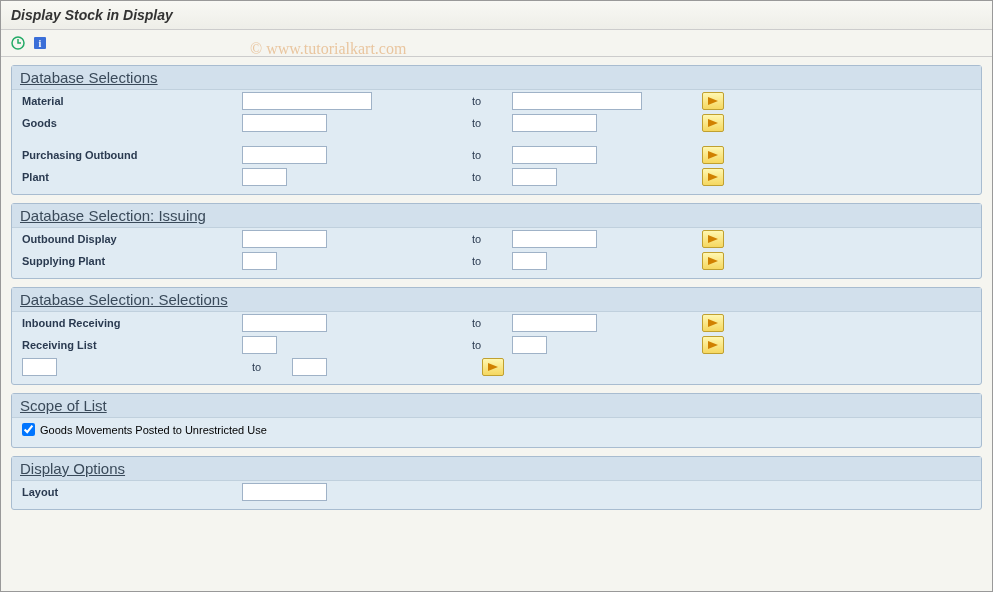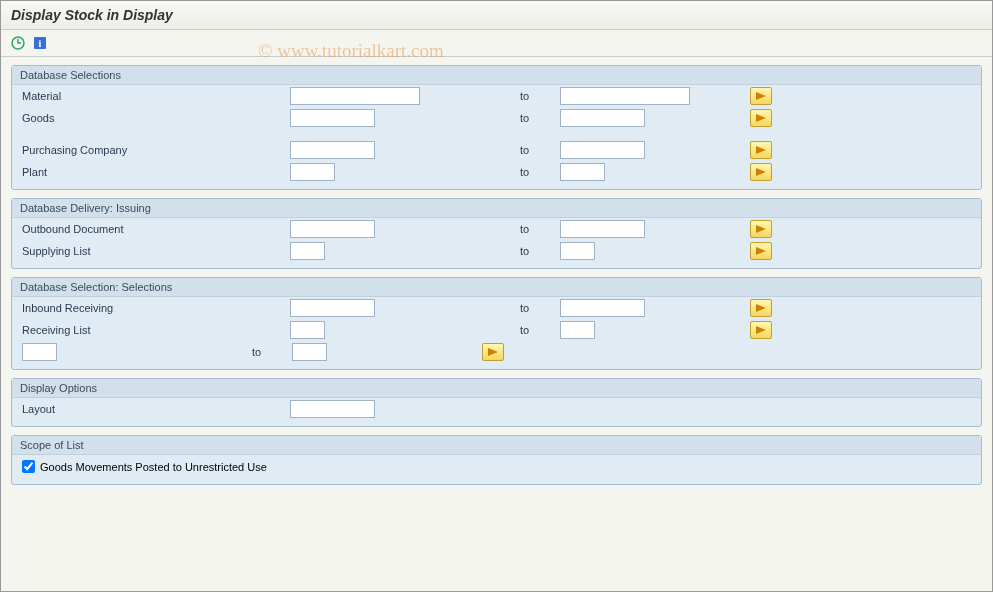--- a/index.html
+++ b/index.html
@@ -32,54 +32,56 @@
     .tb-btn {
       display: inline-flex;
       align-items: center;
       justify-content: center;
       width: 18px;
       height: 18px;
       cursor: pointer;
     }
     .watermark {
       position: absolute;
-      left: 258px;
+      left: 250px;
       top: 40px;
-      font-size: 19px;
+      font-size: 16px;
       color: rgba(220,140,60,0.45);
       pointer-events: none;
       font-family: Georgia, serif;
     }
     .content {
       padding: 8px 10px;
     }
     .group {
       background: #e0ebf3;
       border: 1px solid #a8bcd0;
       border-radius: 3px;
       margin-bottom: 8px;
       padding-bottom: 6px;
     }
     .group-title {
       background: #d2e0ec;
       border-bottom: 1px solid #c0d0dd;
       padding: 3px 8px;
       color: #3a4a5a;
-      font-size: 11px;
+      font-size: 15px;
+      text-decoration: underline;
     }
     .row {
       display: flex;
       align-items: center;
       padding: 2px 10px;
       min-height: 22px;
     }
     .row.spacer { height: 10px; min-height:10px; }
     .lbl {
-      width: 268px;
+      width: 220px;
       color: #2a3a50;
+      font-weight: bold;
     }
     .to-lbl {
       width: 40px;
       text-align: left;
       margin-left: 100px;
       color: #2a3a50;
     }
     input[type=text] {
       height: 18px;
       border: 1px solid #9fb2c7;
@@ -150,21 +152,21 @@
       <span class="to-lbl" style="margin-left:145px">to</span>
       <input type="text" class="w-md" value="" style="">
       <span class="mult-btn" style="margin-left:105px">
           <svg width="10" height="8">
             <path d="M0 0 L10 4 L0 8 Z" fill="#d08000"></path>
           </svg>
         </span>
     </div>
     <div class="row spacer"></div>
     <div class="row">
-      <span class="lbl">Purchasing Company</span>
+      <span class="lbl">Purchasing Outbound</span>
       <input type="text" class="w-md" value="" style="">
       <span class="to-lbl" style="margin-left:145px">to</span>
       <input type="text" class="w-md" value="" style="">
       <span class="mult-btn" style="margin-left:105px">
           <svg width="10" height="8">
             <path d="M0 0 L10 4 L0 8 Z" fill="#d08000"></path>
           </svg>
         </span>
     </div>
     <div class="row">
@@ -174,34 +176,34 @@
       <input type="text" class="w-sm" value="" style="">
       <span class="mult-btn" style="margin-left:145px">
           <svg width="10" height="8">
             <path d="M0 0 L10 4 L0 8 Z" fill="#d08000"></path>
           </svg>
         </span>
     </div>
   </div>
 
   <div class="group">
-    <div class="group-title">Database Delivery: Issuing</div>
-    <div class="row">
-      <span class="lbl">Outbound Document</span>
-      <input type="text" class="w-md" value="" style="">
-      <span class="to-lbl" style="margin-left:145px">to</span>
-      <input type="text" class="w-md" value="" style="">
-      <span class="mult-btn" style="margin-left:105px">
-          <svg width="10" height="8">
-            <path d="M0 0 L10 4 L0 8 Z" fill="#d08000"></path>
-          </svg>
-        </span>
-    </div>
-    <div class="row">
-      <span class="lbl">Supplying List</span>
+    <div class="group-title">Database Selection: Issuing</div>
+    <div class="row">
+      <span class="lbl">Outbound Display</span>
+      <input type="text" class="w-md" value="" style="">
+      <span class="to-lbl" style="margin-left:145px">to</span>
+      <input type="text" class="w-md" value="" style="">
+      <span class="mult-btn" style="margin-left:105px">
+          <svg width="10" height="8">
+            <path d="M0 0 L10 4 L0 8 Z" fill="#d08000"></path>
+          </svg>
+        </span>
+    </div>
+    <div class="row">
+      <span class="lbl">Supplying Plant</span>
       <input type="text" class="w-xs" value="" style="">
       <span class="to-lbl" style="margin-left:195px">to</span>
       <input type="text" class="w-xs" value="" style="">
       <span class="mult-btn" style="margin-left:155px">
           <svg width="10" height="8">
             <path d="M0 0 L10 4 L0 8 Z" fill="#d08000"></path>
           </svg>
         </span>
     </div>
   </div>
@@ -232,32 +234,32 @@
     </div>
     <div class="row">
       <input type="text" class="w-xs" value="" style="">
       <span class="to-lbl" style="margin-left:195px">to</span>
       <input type="text" class="w-xs" value="" style="">
       <span class="mult-btn" style="margin-left:155px">
           <svg width="10" height="8">
             <path d="M0 0 L10 4 L0 8 Z" fill="#d08000"></path>
           </svg>
         </span>
-    </div>
-  </div>
-
-  <div class="group">
-    <div class="group-title">Display Options</div>
-    <div class="row">
-      <span class="lbl">Layout</span>
-      <input type="text" class="w-md" value="" style="">
     </div>
   </div>
 
   <div class="group">
     <div class="group-title">Scope of List</div>
     <div class="chk-row">
       <input type="checkbox" checked="" style="">
       <span>Goods Movements Posted to Unrestricted Use</span>
     </div>
   </div>
 
+  <div class="group">
+    <div class="group-title">Display Options</div>
+    <div class="row">
+      <span class="lbl">Layout</span>
+      <input type="text" class="w-md" value="" style="">
+    </div>
+  </div>
+
 </div>
 
 </body></html>

